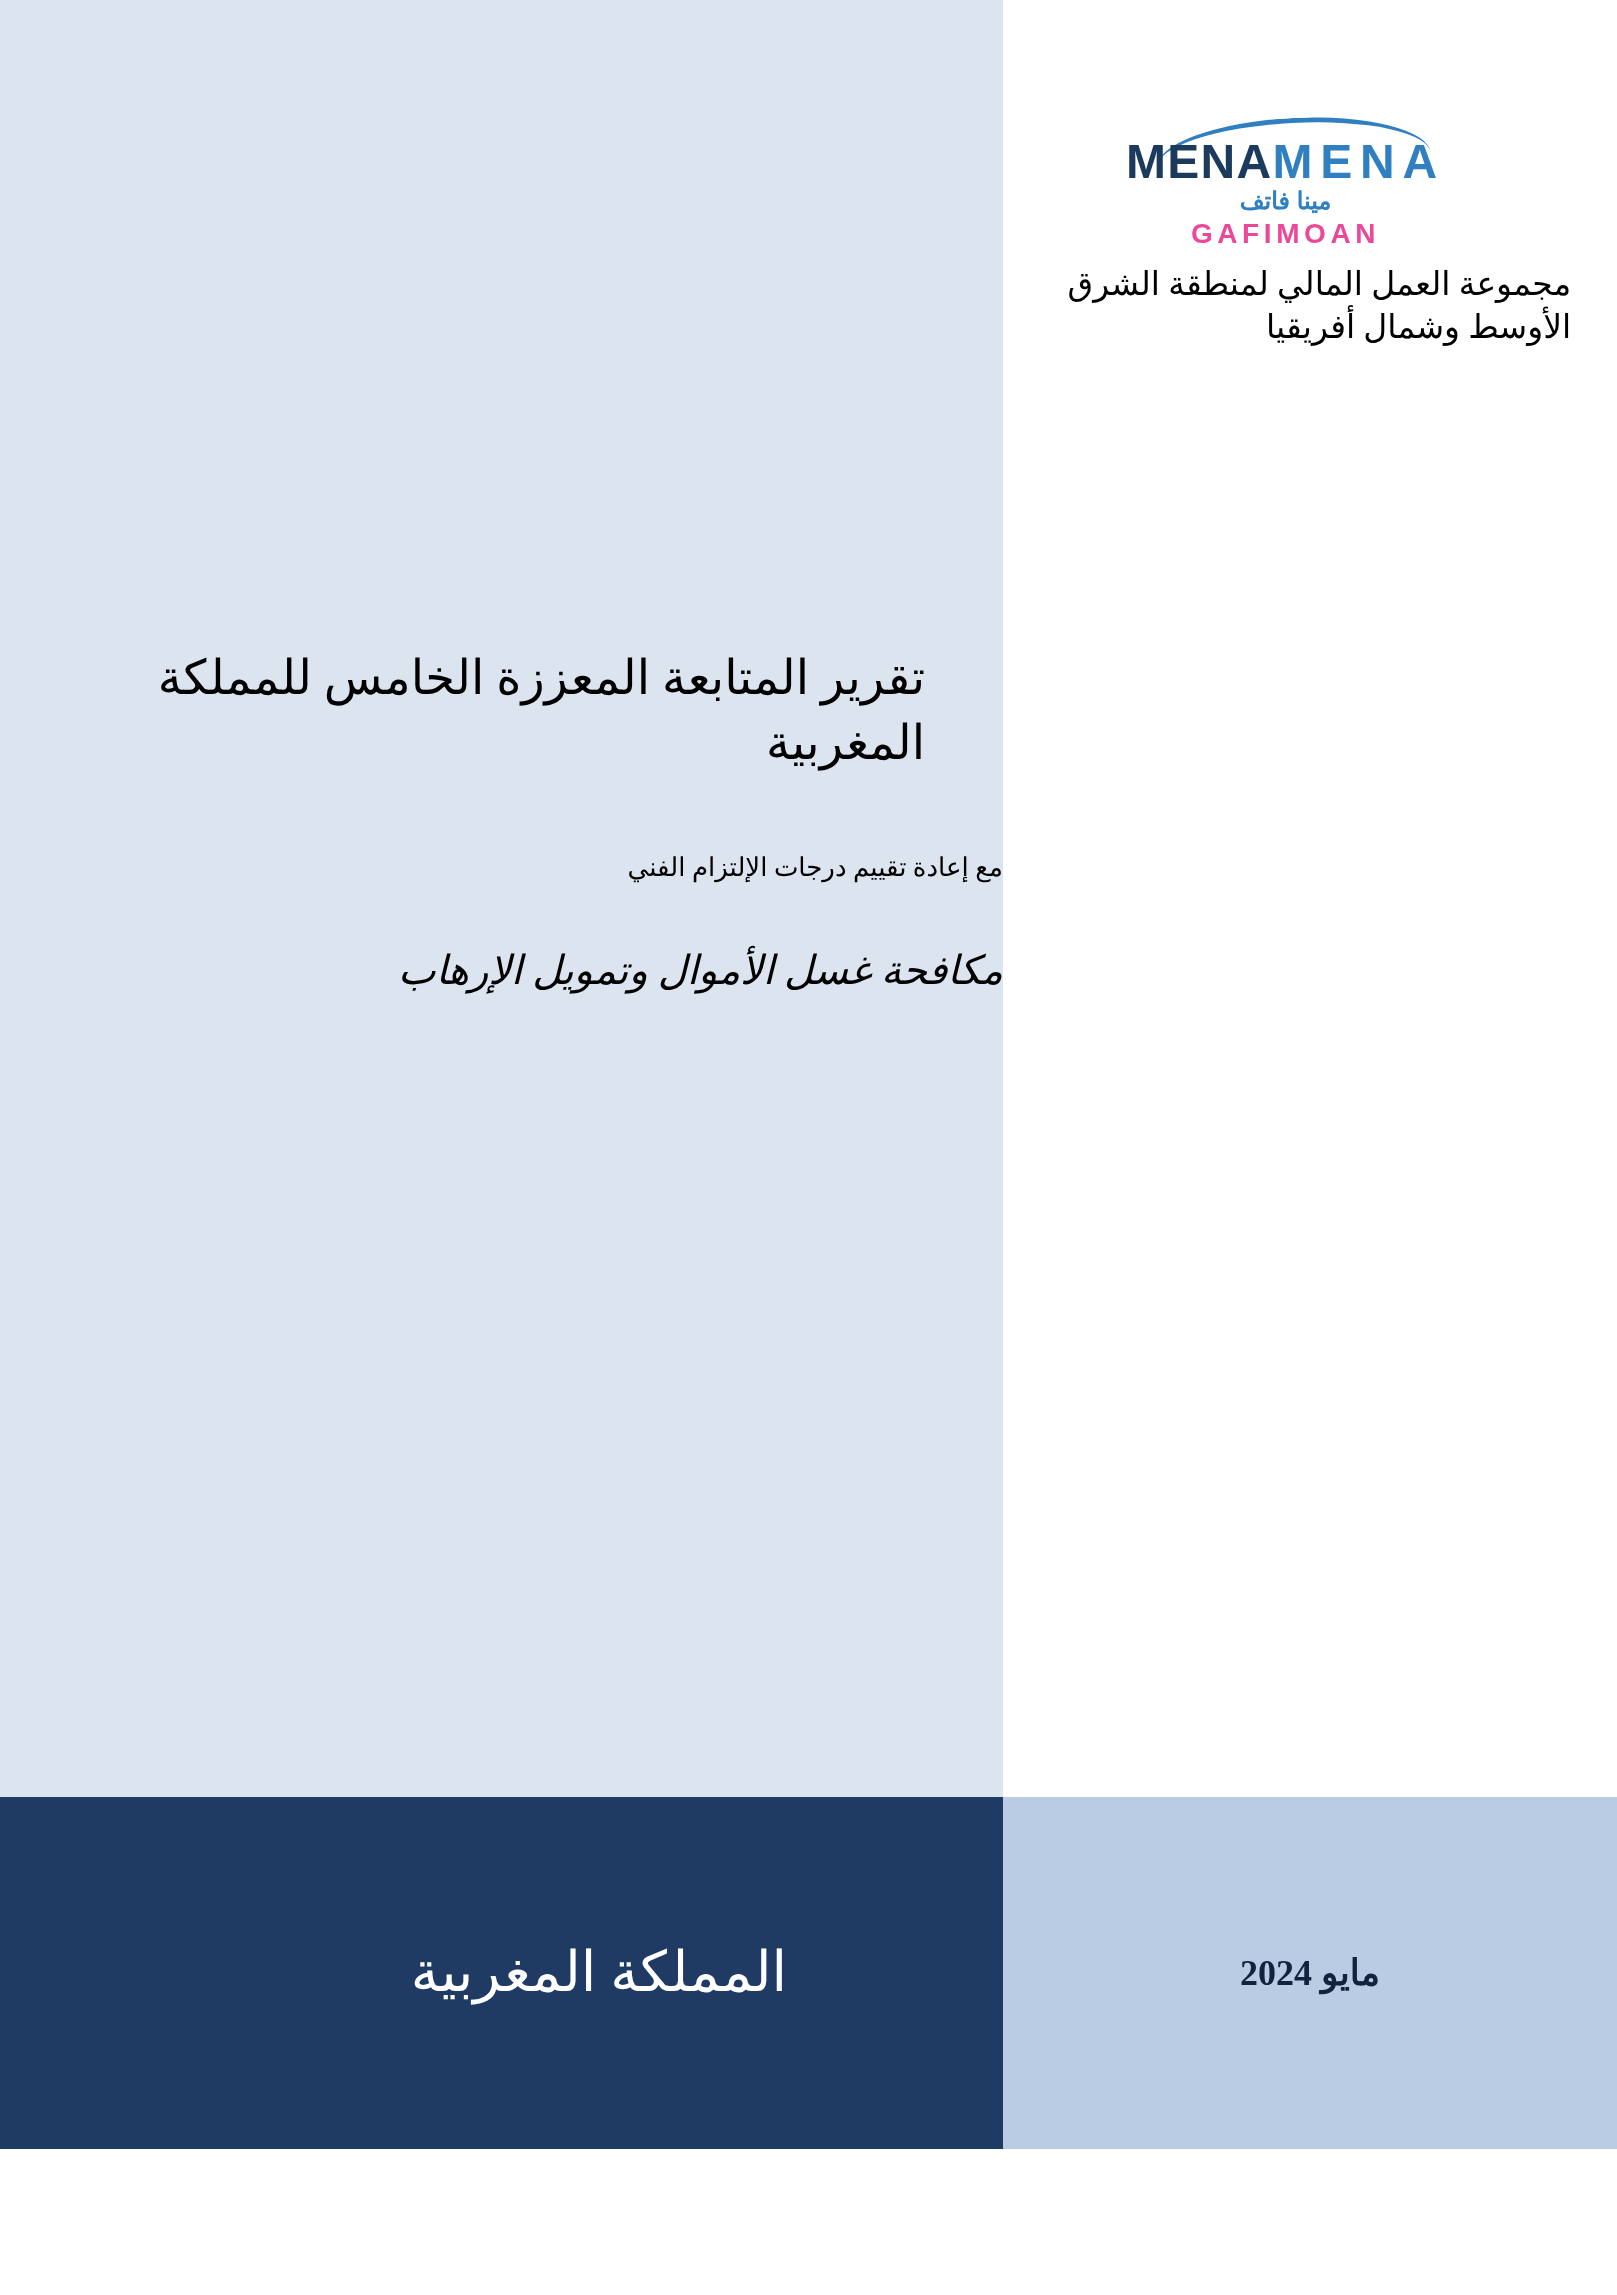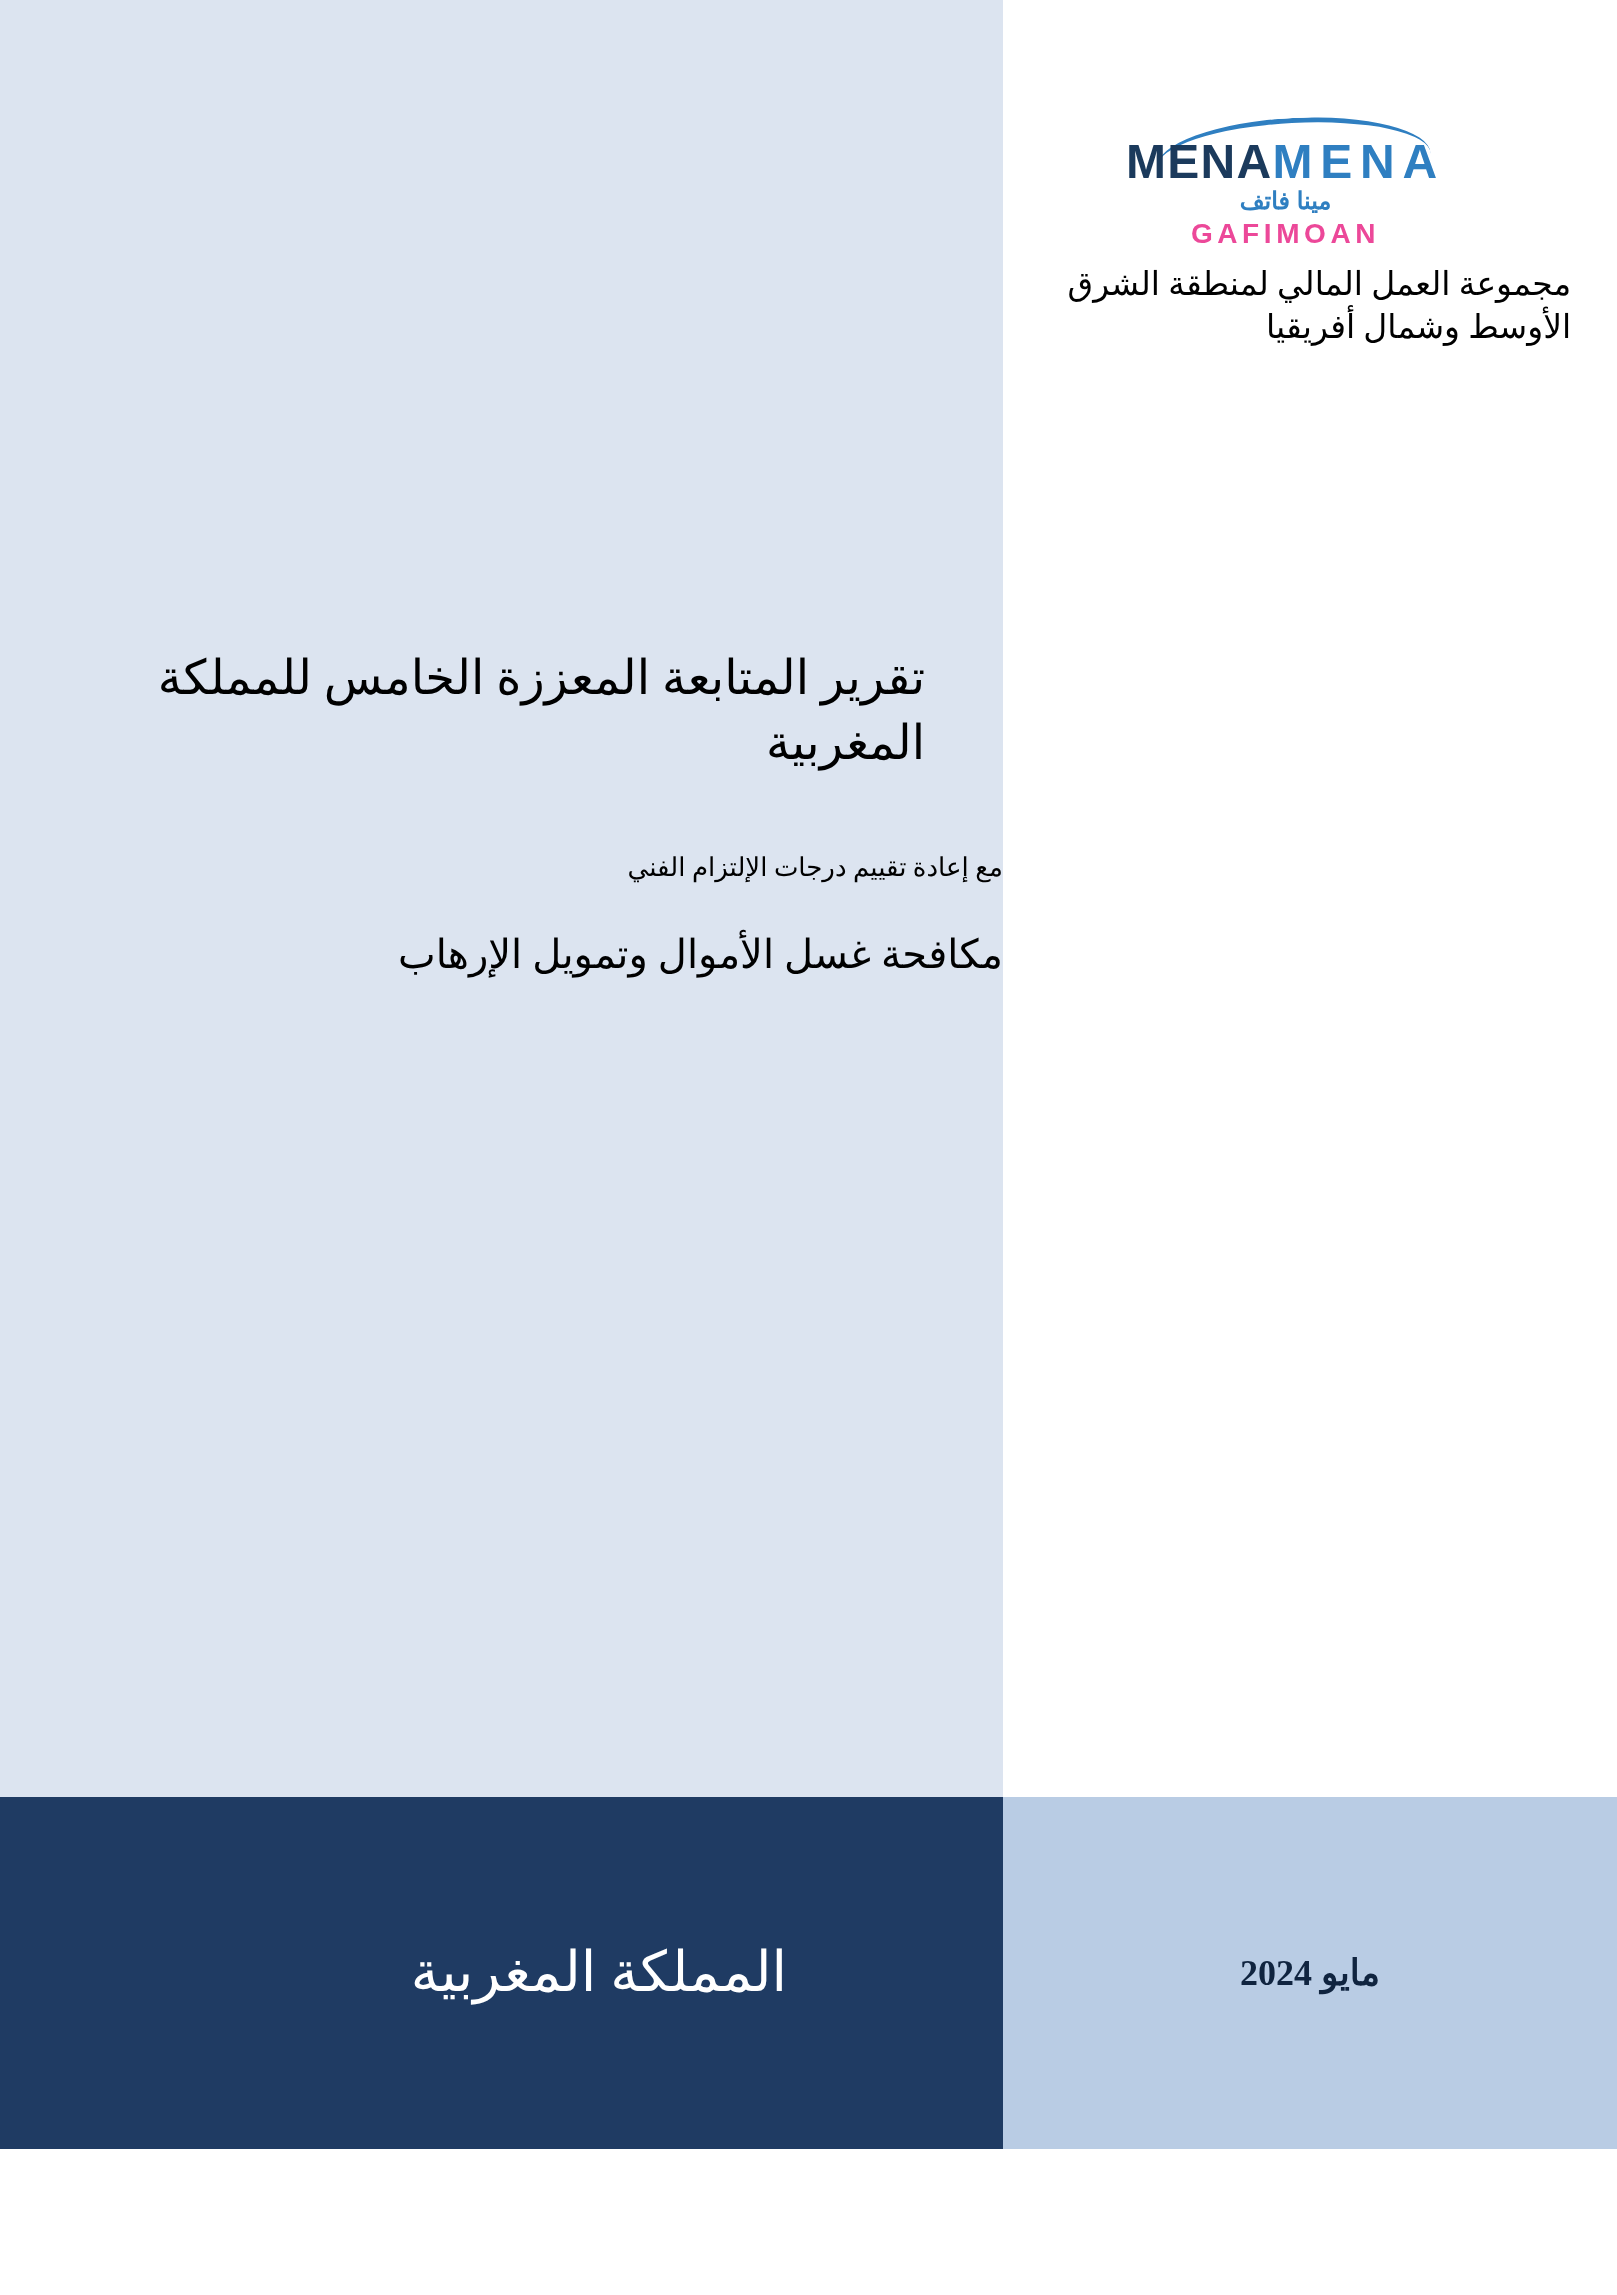--- a/index.html
+++ b/index.html
@@ -163,23 +163,24 @@
     line-height: 1.35;
     color: #000000;
     padding: 0 78px;
   }
   .doc-subtitle {
     margin-top: 76px;
     font-size: 26px;
     color: #000000;
   }
   .doc-topic {
-    margin-top: 48px;
+    margin-top: 64px;
     font-size: 40px;
     color: #000000;
+    font-style: italic;
   }
 </style>
 </head>
 <body>
 
 <div class="page">
 
   <div class="panel-left"></div>
 
   <div class="logo-block">

